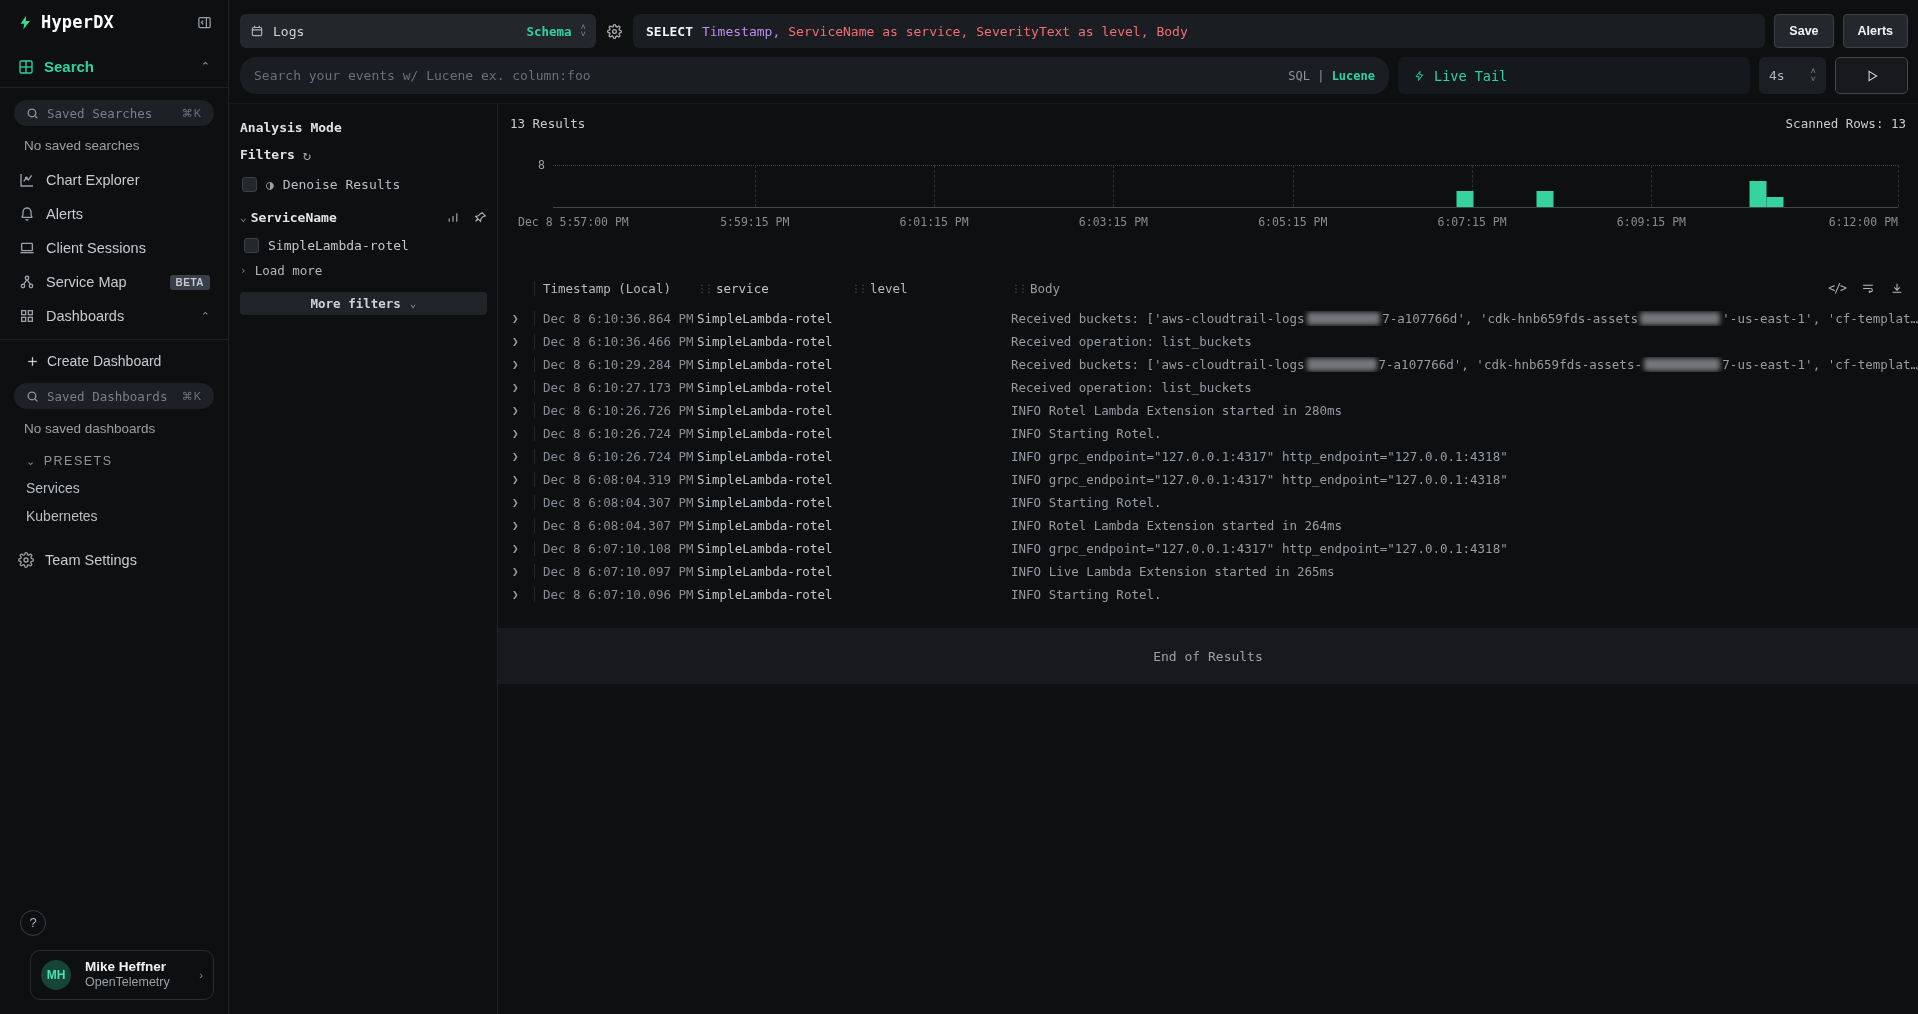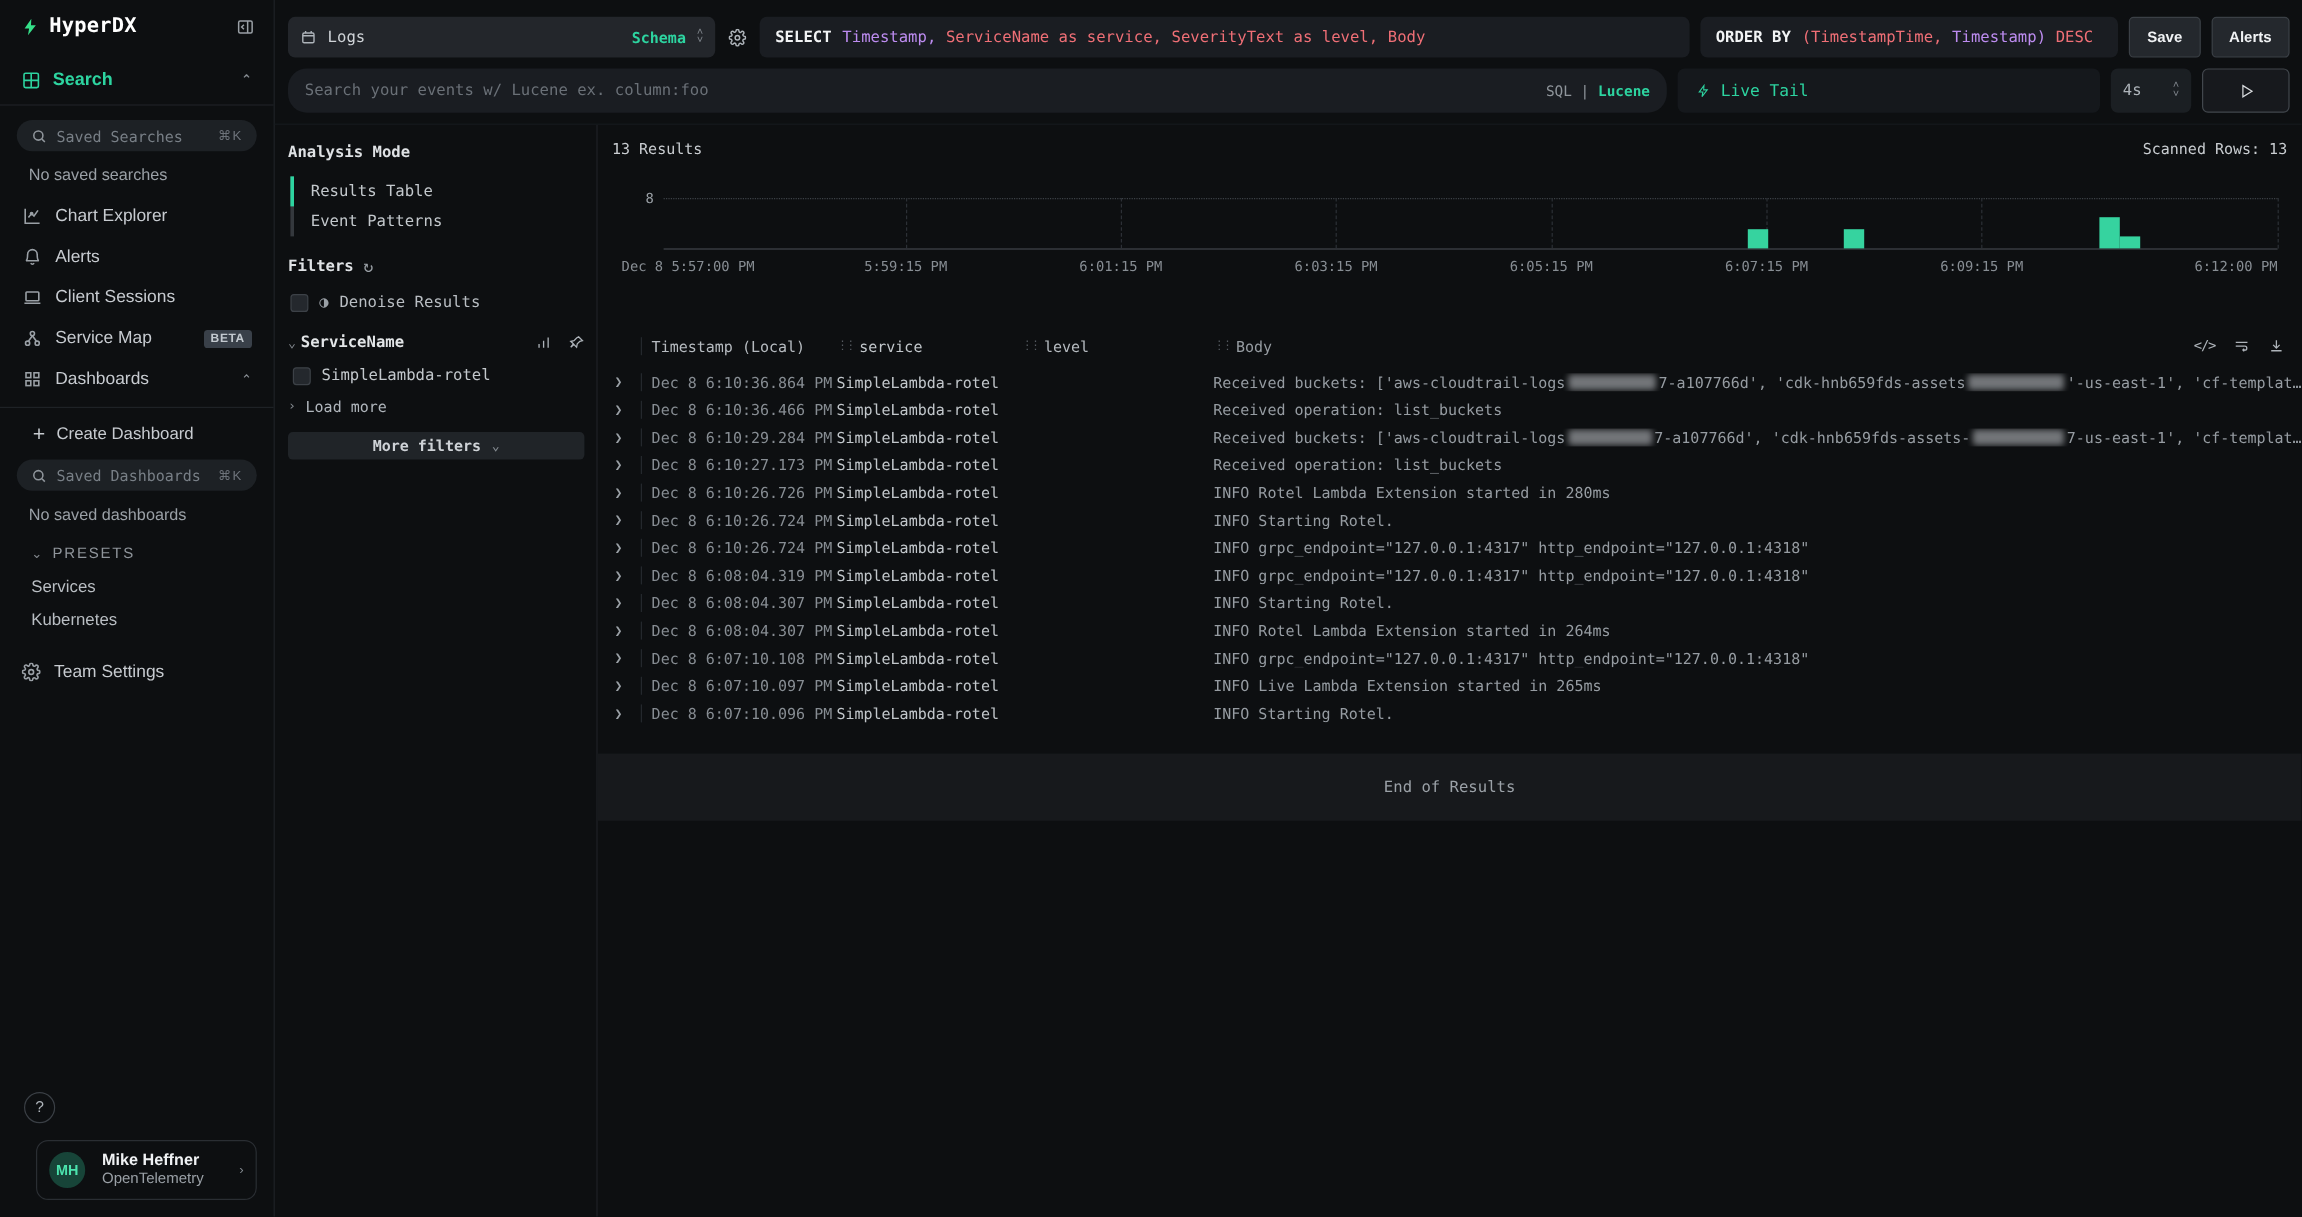--- a/index.html
+++ b/index.html
@@ -50,21 +50,21 @@
   .side-bottom{margin-top:auto;padding:10px 14px 14px 14px;}
   .help-btn{width:26px;height:26px;border:1px solid #3a3f45;border-radius:50%;color:#aeb4ba;display:flex;align-items:center;justify-content:center;font-size:13px;margin:0 0 14px 6px;cursor:pointer;}
   .user-chip{border:1px solid #2a2e33;border-radius:10px;display:flex;align-items:center;gap:14px;padding:8px 10px;cursor:pointer;margin-left:16px;}
   .avatar{width:30px;height:30px;border-radius:50%;background:#174438;color:#4be3ad;font-size:12px;font-weight:bold;display:flex;align-items:center;justify-content:center;}
   .user-meta{flex:1;line-height:1.25;}
   .user-name{color:#f0f2f4;font-weight:bold;font-size:13.5px;}
   .user-org{color:#9aa0a6;font-size:12.5px;}
 
   
   .main-wrap{flex:1;display:flex;flex-direction:column;min-width:0;}
-  .topbar{padding:2px 10px 0 11px;margin-top:12px;}
+  .topbar{padding:14px 10px 0 11px;}
   .tb-row{display:flex;align-items:stretch;gap:9px;}
   .tb-row1{height:34px;}
   .tb-row2{height:37px;margin-top:9px;}
   .src-select{width:356px;background:var(--box2);border-radius:6px;display:flex;align-items:center;gap:9px;padding:0 10px;font-size:13px;color:#cfd3d7;cursor:pointer;}
   .src-select .grow{flex:1;}
   .schema{color:var(--accent);font-weight:bold;font-size:12.5px;}
   .updown{color:#80868d;font-size:9px;line-height:.8;display:flex;flex-direction:column;align-items:center;}
   .gearbtn{display:flex;align-items:center;color:#aeb4ba;padding:0 2px;cursor:pointer;}
   .qbox{background:var(--input);border-radius:6px;display:flex;align-items:center;padding:0 13px;font-size:13px;white-space:nowrap;overflow:hidden;}
   .qbox.select{flex:1;}
@@ -310,24 +310,20 @@
       <span class="gearbtn">
         <svg width="15" height="15" viewBox="0 0 24 24" fill="none" stroke="currentColor" stroke-width="2">
             <circle cx="12" cy="12" r="3"></circle>
             <path d="M19.4 15a1.7 1.7 0 00.3 1.9l.1.1a2 2 0 11-2.8 2.8l-.1-.1a1.7 1.7 0 00-1.9-.3 1.7 1.7 0 00-1 1.5V21a2 2 0 11-4 0v-.1a1.7 1.7 0 00-1-1.6 1.7 1.7 0 00-1.9.3l-.1.1a2 2 0 11-2.8-2.8l.1-.1a1.7 1.7 0 00.3-1.9 1.7 1.7 0 00-1.5-1H3a2 2 0 110-4h.1a1.7 1.7 0 001.6-1 1.7 1.7 0 00-.3-1.9l-.1-.1a2 2 0 112.8-2.8l.1.1a1.7 1.7 0 001.9.3h0a1.7 1.7 0 001-1.5V3a2 2 0 114 0v.1a1.7 1.7 0 001 1.5h0a1.7 1.7 0 001.9-.3l.1-.1a2 2 0 112.8 2.8l-.1.1a1.7 1.7 0 00-.3 1.9v0a1.7 1.7 0 001.5 1H21a2 2 0 110 4h-.1a1.7 1.7 0 00-1.5 1z"></path>
           </svg>
       </span>
       <div class="qbox select">
         <span class="kw">SELECT</span>
         <span id="select-tokens"><span class="tok purple">Timestamp,</span><span class="tok salmon">ServiceName as service,</span><span class="tok salmon">SeverityText as level,</span><span class="tok salmon">Body</span></span>
       </div>
-      <div class="qbox">
-        <span class="kw">ORDER BY</span>
-        <span id="orderby-tokens"><span class="tok salmon">(TimestampTime,</span><span class="tok purple">Timestamp)</span><span class="tok salmon">DESC</span></span>
-      </div>
       <button class="btn">Save</button>
       <button class="btn">Alerts</button>
     </div>
     <div class="tb-row tb-row2">
       <div class="search-input">
         <span class="search-ph">Search your events w/ Lucene ex. column:foo</span>
         <span class="mode">
           <span>SQL</span>
           <span>|</span>
           <b>Lucene</b>
@@ -355,24 +351,20 @@
             </svg>
         </span>
       </div>
     </div>
   </div>
 
   <div class="content">
 
     <div class="filters">
       <div class="f-title">Analysis Mode</div>
-      <div class="modes">
-        <div class="mode-item active">Results Table</div>
-        <div class="mode-item">Event Patterns</div>
-      </div>
       <div class="f-filters-head">
         <span>Filters</span>
         <span class="refresh-ic">↻</span>
       </div>
       <div class="denoise">
         <span class="cbx"></span>
         <span class="half-circle">◑</span>
         <span>Denoise Results</span>
       </div>
       <div class="facet-head">

